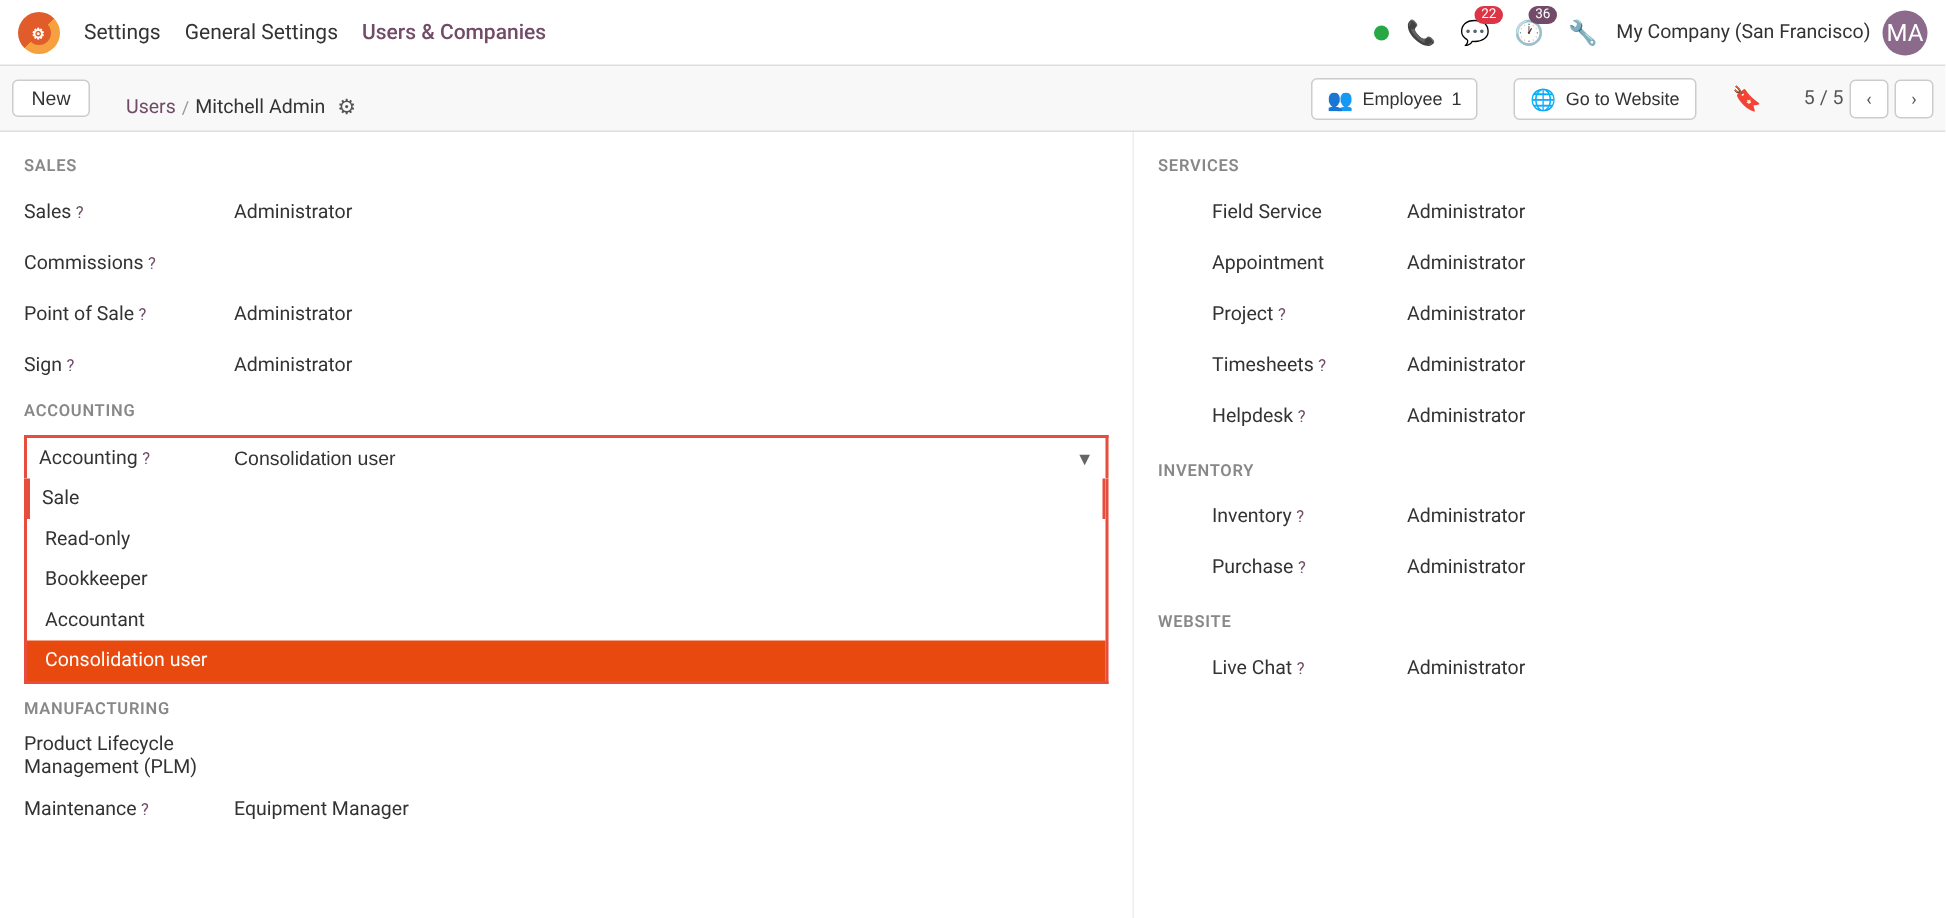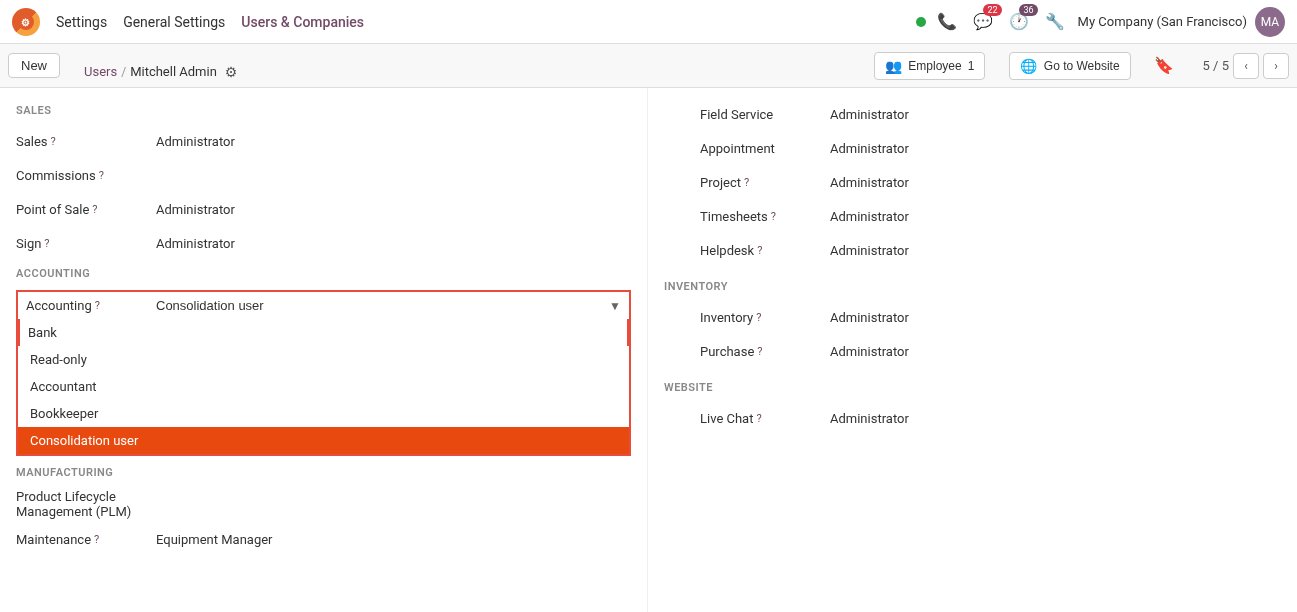--- a/index.html
+++ b/index.html
@@ -37,21 +37,21 @@
     .badge {
       position: absolute; top: -4px; right: -4px;
       background: #dc3545; color: #fff; font-size: 9px;
       border-radius: 10px; padding: 1px 4px; min-width: 16px; text-align: center;
     }
     .badge.purple { background: #714b67; }
     .company-name { font-size: 13px; color: #333; cursor: pointer; }
     .avatar {
       width: 30px; height: 30px; border-radius: 50%; background: #8b6a8b;
       display: flex; align-items: center; justify-content: center;
-      color: #fff; font-size: 12px; cursor: pointer;
+      color: #fff; font-size: 16px; cursor: pointer;
     }
 
     
     .sub-nav {
       display: flex;
       align-items: center;
       height: 44px;
       background: #f8f8f8;
       border-bottom: 1px solid #ddd;
       padding: 0 8px;
@@ -81,21 +81,21 @@
     }
     .bookmark-icon { font-size: 16px; color: #555; cursor: pointer; margin-right: 4px; }
 
     
     .main-content {
       display: flex;
       height: calc(612px - 88px);
       overflow: hidden;
     }
     .left-panel {
-      width: 648px;
+      width: 756px;
       padding: 12px 16px;
       overflow-y: auto;
       border-right: 1px solid #eee;
     }
     .right-panel {
       flex: 1;
       padding: 12px 16px;
       overflow-y: auto;
     }
 
@@ -300,25 +300,25 @@
           <option>Billing</option>
           <option>Read-only</option>
           <option>Bookkeeper</option>
           <option>Accountant</option>
         </select>
         <span class="select-arrow">▼</span>
       </div>
 
       <div class="dropdown-overlay">
         <div class="bank-row">
-          <span class="bank-label">Bank</span>
+          <span class="bank-label">Sale</span>
         </div>
         <div class="dropdown-item">Read-only</div>
+        <div class="dropdown-item">Bookkeeper</div>
         <div class="dropdown-item">Accountant</div>
-        <div class="dropdown-item">Bookkeeper</div>
         <div class="dropdown-item selected">Consolidation user</div>
       </div>
     </div>
 
     <div class="mfg-section">
       <div class="section-header">MANUFACTURING</div>
       <div class="form-row">
         <div class="form-label">
           <span>Product Lifecycle Management (PLM)</span>
         </div>
@@ -330,20 +330,21 @@
           <span class="help">?</span>
         </div>
         <span class="form-value">Equipment Manager</span>
       </div>
     </div>
   </div>
 
   <div class="right-panel">
 
     <div class="right-section">
+      <div class="section-header">SERVICES</div>
       <div class="right-form-row">
         <div class="right-label">
           <span>Field Service</span>
         </div>
         <span class="right-value">Administrator</span>
       </div>
       <div class="right-form-row">
         <div class="right-label">
           <span>Appointment</span>
         </div>

